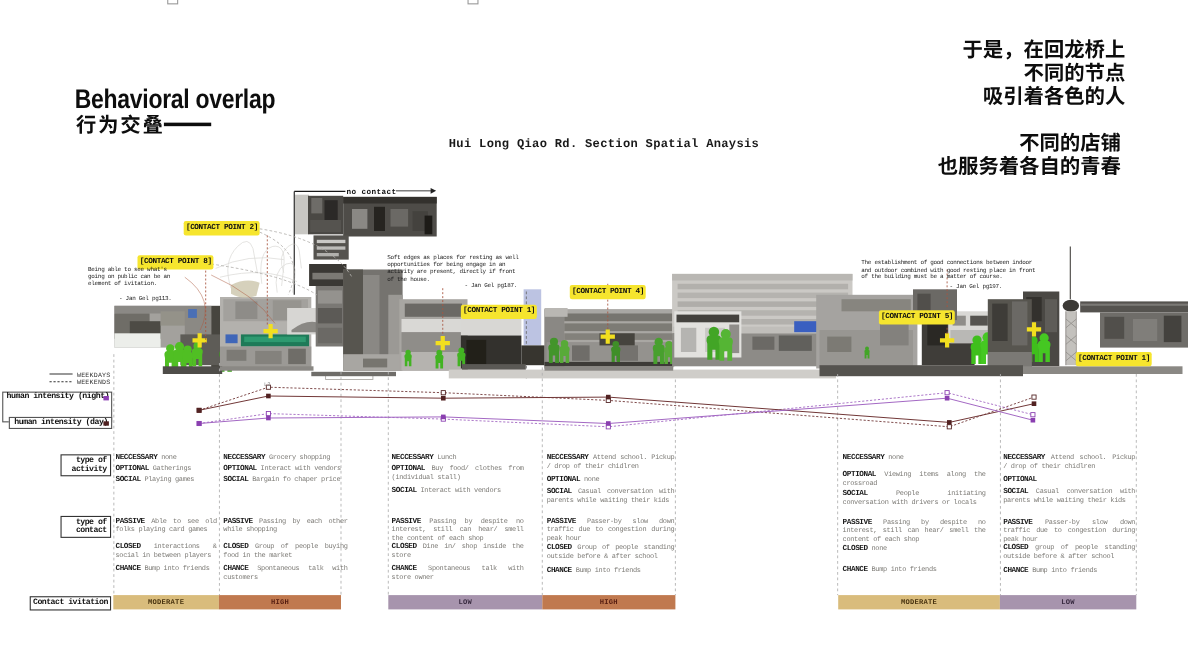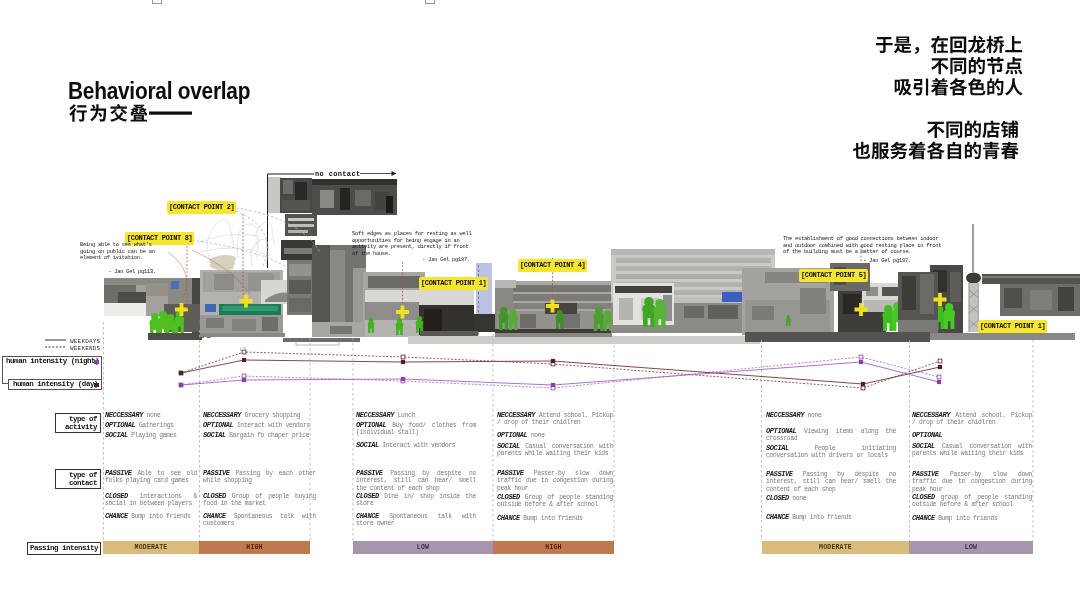--- a/index.html
+++ b/index.html
@@ -2,21 +2,21 @@
 <html><head><meta charset="utf-8">
 <style>
 * {margin:0;padding:0;box-sizing:border-box}
 body {background:#fff}
 #page {position:relative;width:1080px;height:599px;background:#fff;overflow:hidden;font-family:"Liberation Mono",monospace}
 .abs {position:absolute}
 .cp {position:absolute;background:#f6e52e;color:#111;font-family:"Liberation Mono",monospace;font-weight:bold;font-size:7px;line-height:12.5px;height:13px;padding:0 2px;letter-spacing:-0.35px;border-radius:2px;white-space:nowrap}
 .ann {position:absolute;font-size:5.4px;line-height:6.5px;color:#1d1d1d;letter-spacing:-0.25px;white-space:nowrap}
 .ann .cite {text-align:right}
 .ent {position:absolute;font-size:6.3px;line-height:7.4px;color:#7b7974;letter-spacing:-0.3px;text-align:justify}
-.ent b {color:#1c1c1c;font-style:italic;font-size:7px;letter-spacing:-0.4px}
+.ent b {color:#1c1c1c;font-size:7px;letter-spacing:-0.4px}
 .colj span {}
 .hdrbox {position:absolute;border:1px solid #333;background:#fff;font-weight:bold;font-size:7.5px;line-height:8.5px;text-align:right;padding:0.5px 3px 0 0;color:#111;letter-spacing:-0.5px}
 .legbox {position:absolute;border:1px solid #555;background:#fff;font-weight:bold;font-size:7.5px;color:#111;white-space:nowrap;letter-spacing:-0.45px}
 .bar {position:absolute;top:541px;height:13px;font-weight:bold;font-size:6.5px;line-height:13px;text-align:center;letter-spacing:0.2px}
 </style></head>
 <body>
 <div id="page">
 
 <div class="abs" style="left:152px;top:-5px;width:10px;height:9px;border:1px solid #999;background:#fff"></div>
 
@@ -99,20 +99,21 @@
         <use href="#g52a1" transform="translate(889.5,157.5) scale(0.0185,-0.0185)"></use>
         <use href="#g7740" transform="translate(908.0,157.5) scale(0.0185,-0.0185)"></use>
         <use href="#g5404" transform="translate(926.5,157.5) scale(0.0185,-0.0185)"></use>
         <use href="#g81ea" transform="translate(945.0,157.5) scale(0.0185,-0.0185)"></use>
         <use href="#g7684" transform="translate(963.5,157.5) scale(0.0185,-0.0185)"></use>
         <use href="#g9752" transform="translate(982.0,157.5) scale(0.0185,-0.0185)"></use>
         <use href="#g6625" transform="translate(1000.5,157.5) scale(0.0185,-0.0185)"></use>
       </g>
 </svg>
 
+<div class="abs" style="left:408px;top:126px;font-weight:bold;font-size:11px;letter-spacing:0.28px;color:#1a1a1a">Hui&nbsp;Long&nbsp;Qiao&nbsp;Rd.&nbsp;Section&nbsp;Spatial&nbsp;Anaysis</div>
 
 <svg class="abs" style="left:0;top:0" width="1080" height="599" viewBox="0 0 1080 599">
 
 <g>
         <rect x="104" y="278" width="88" height="38" fill="#a3a19d"></rect>
         <rect x="104" y="278" width="88" height="7" fill="#8b8985"></rect>
         <rect x="104" y="285" width="32" height="23" fill="#6f6d67"></rect>
         <rect x="118" y="292" width="28" height="16" fill="#4d4b45"></rect>
         <rect x="146" y="283" width="24" height="13" fill="#949289"></rect>
         <rect x="104" y="303" width="42" height="13" fill="#eceeea"></rect>
@@ -449,21 +450,21 @@
 </svg>
 
 <div class="cp" style="left:125px;top:232px">[CONTACT POINT 8]</div>
 
 <div class="cp" style="left:167px;top:201px">[CONTACT POINT 2]</div>
 
 <div class="cp" style="left:419px;top:277px">[CONTACT POINT 1]</div>
 
 <div class="cp" style="left:518px;top:259px">[CONTACT POINT 4]</div>
 
-<div class="cp" style="left:799px;top:269px">[CONTACT POINT 5]</div>
+<div class="cp" style="left:799px;top:282px">[CONTACT POINT 5]</div>
 
 <div class="cp" style="left:978px;top:320px">[CONTACT POINT 1]</div>
 
 <div class="ann" style="left:80px;top:242px;width:84px">Being able to see what's<br>going on public can be an<br>element of ivitation.<div class="cite" style="padding-right:8px;margin-top:7px">- Jan Gel pg113.</div></div>
 
 <div class="ann" style="left:352px;top:231px;width:126px">Soft edges as places for resting as well<br>opportunities for being engage in an<br>activity are present, directly if front<br>of the house.<div class="cite" style="padding-right:8px;margin-top:0px">- Jan Gel pg187.</div></div>
 
 <div class="ann" style="left:783px;top:236px;width:156px">The establishment of good connections between indoor<br>and outdoor combined with good resting place in front<br>of the building must be a matter of course.<div class="cite" style="padding-right:28px;margin-top:2px">- Jan Gel pg197.</div></div>
 
 <svg class="abs" style="left:40px;top:334px" width="120" height="20" viewBox="0 0 120 20">
@@ -534,21 +535,21 @@
       </g>
 
 <text x="240" y="351" font-size="5" fill="#8a8a8a" font-family="Liberation Mono">L2</text>
 
 </svg>
 
 <div class="hdrbox" style="left:55px;top:413px;width:46px;height:20px">type of<br>activity</div>
 
 <div class="hdrbox" style="left:55px;top:469px;width:46px;height:20px">type of<br>contact</div>
 
-<div class="hdrbox" style="left:27px;top:542px;width:74px;height:13px;line-height:11px;text-align:center;padding:0">Passing intensity</div>
+<div class="hdrbox" style="left:27px;top:542px;width:74px;height:13px;line-height:11px;text-align:center;padding:0">Contact ivitation</div>
 
 <div class="ent" style="left:105px;top:412px;width:92px"><b>NECCESSARY</b> <span>none</span></div>
 
 <div class="ent" style="left:105px;top:422px;width:92px"><b>OPTIONAL</b> <span>Gatherings</span></div>
 
 <div class="ent" style="left:105px;top:432px;width:92px"><b>SOCIAL</b> <span>Playing games</span></div>
 
 <div class="ent colj" style="left:105px;top:470px;width:92px"><b>PASSIVE</b> <span>Able to see old folks playing card games</span></div>
 
 <div class="ent colj" style="left:105px;top:493px;width:92px"><b>CLOSED</b> <span>interactions &amp; social in between players</span></div>

